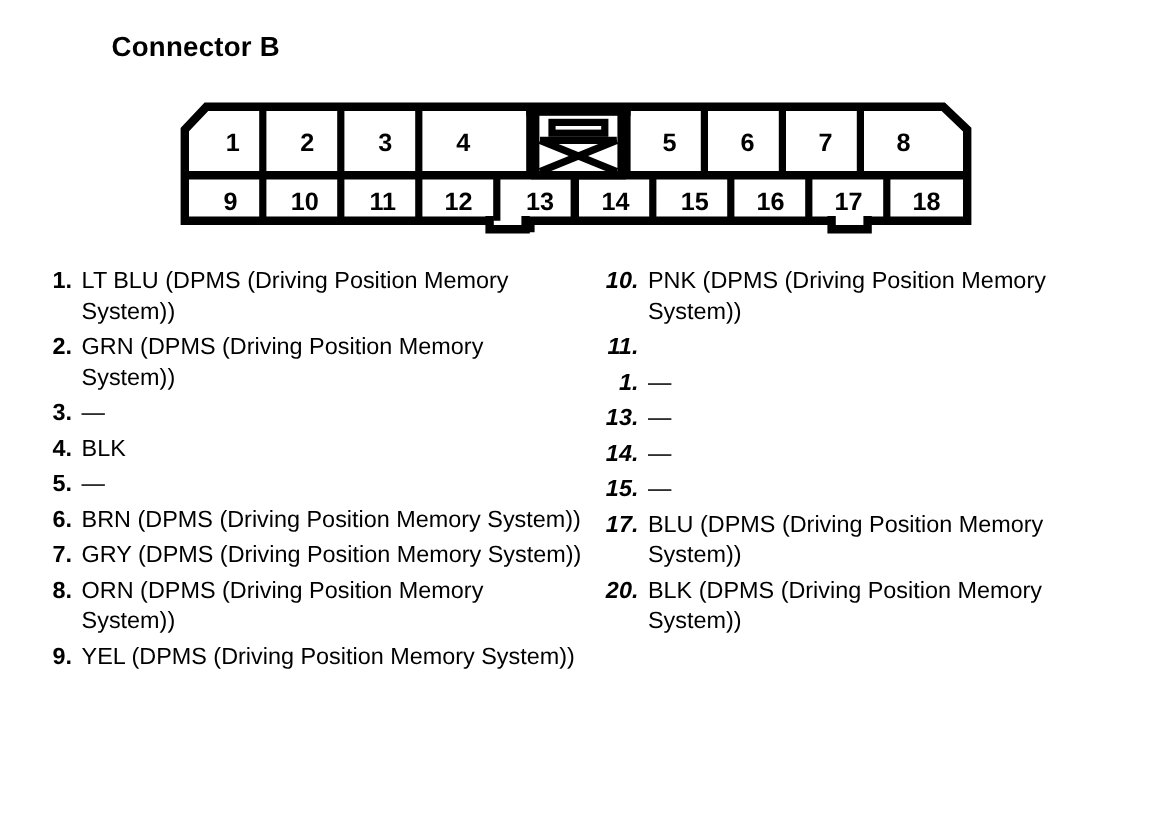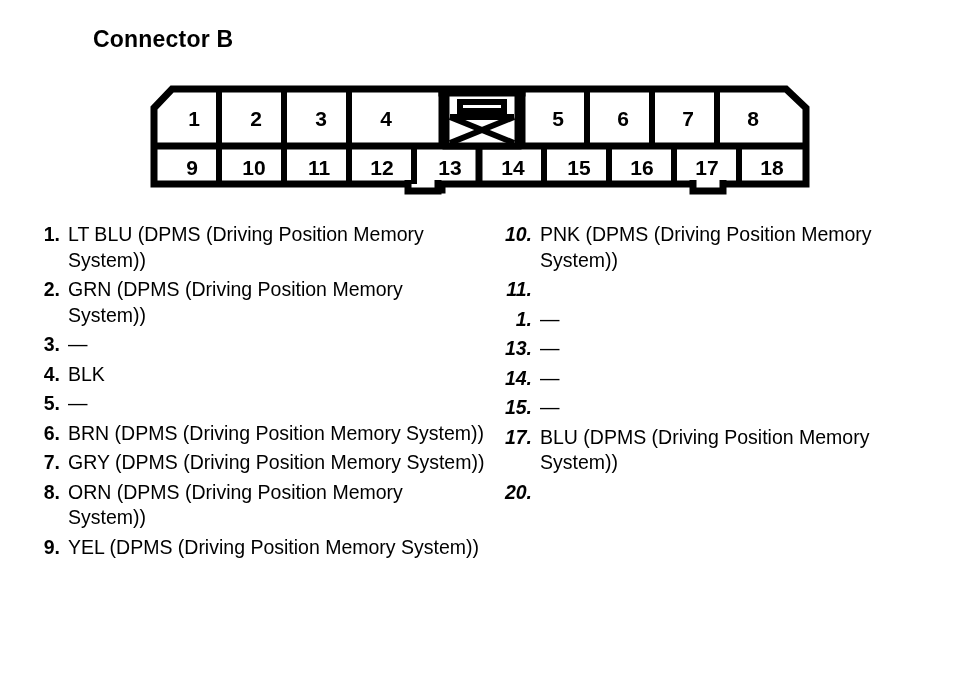--- a/index.html
+++ b/index.html
@@ -232,16 +232,17 @@
     <div class="pin-item">
       <span class="pin-index">15.</span>
       <span class="pin-desc">—</span>
     </div>
     <div class="pin-item">
       <span class="pin-index">17.</span>
       <span class="pin-desc">BLU (DPMS (Driving Position Memory System))</span>
     </div>
     <div class="pin-item">
       <span class="pin-index">20.</span>
+      <span class="pin-desc">BLK (DPMS (Driving Position Memory System))</span>
     </div>
   </div>
 
 </div>
 
 </body></html>

